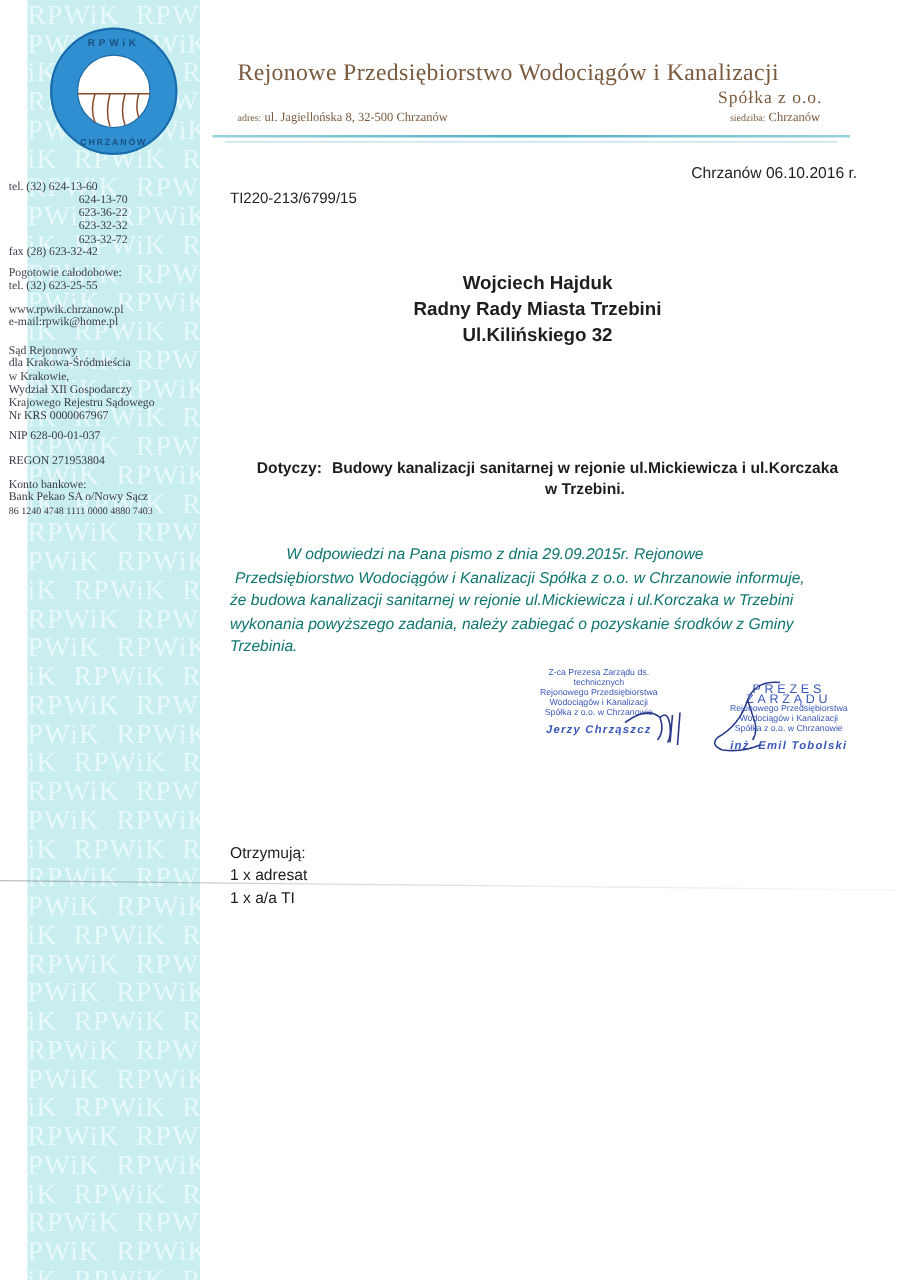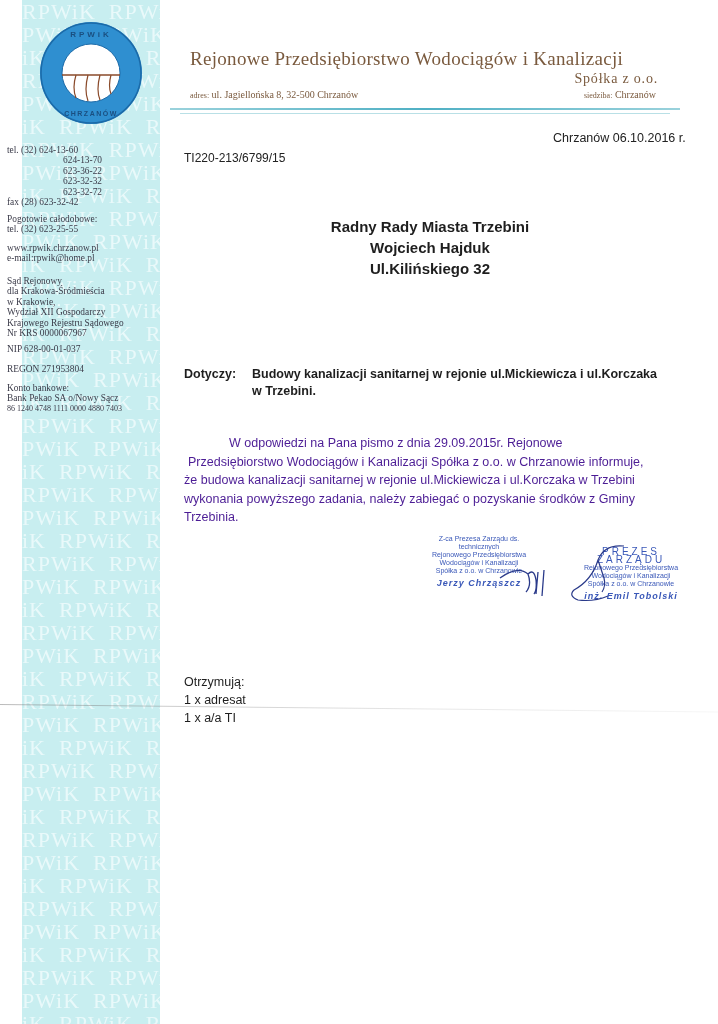--- a/index.html
+++ b/index.html
@@ -61,28 +61,28 @@
       position: absolute; left: 184px; top: 151px; font-size: 12px; color: #222;
     }
 
     .recipient {
       position: absolute; left: 320px; top: 216px; width: 220px; text-align: center;
       font-weight: bold; font-size: 15px; line-height: 21px; color: #1e1e1e;
     }
 
     .subject {
       position: absolute; left: 184px; top: 366px; width: 500px;
-      font-weight: bold; font-size: 12.5px; line-height: 17px; color: #1e1e1e;
+      font-weight: bold; font-size: 12.5px; line-height: 17px; color: #1e1e1e; text-align: center;
     }
     .subject .lbl { display: inline-block; width: 68px; }
     .subject .line2 { padding-left: 68px; }
 
     .body-text {
       position: absolute; left: 184px; top: 434px; width: 510px;
-      font-size: 12.5px; line-height: 18.5px; color: #4c1d95;
+      font-size: 12.5px; line-height: 18.5px; color: #0f766e; font-style: italic;
     }
     .body-text .l1 { padding-left: 45px; }
     .body-text .l2 { padding-left: 4px; }
 
     .stamp {
       position: absolute; font-family: "Liberation Sans", sans-serif; color: #3a58b8;
       text-align: center; font-size: 7px; line-height: 8px;
     }
     .stamp .name { font-style: italic; font-weight: bold; font-size: 9px; margin-top: 4px; letter-spacing: 1px; }
     .stamp .big { font-size: 10px; letter-spacing: 3px; }
@@ -165,22 +165,22 @@
   <span class="lbl">siedziba:</span>
   <span>Chrzanów</span>
 </div>
 <div class="header-rule"></div>
 <div class="header-rule2"></div>
 
 <div class="date">Chrzanów 06.10.2016 r.</div>
 <div class="ref">TI220-213/6799/15</div>
 
 <div class="recipient">
+  <div>Wojciech Hajduk</div>
   <div>Radny Rady Miasta Trzebini</div>
-  <div>Wojciech Hajduk</div>
   <div>Ul.Kilińskiego 32</div>
 </div>
 
 <div class="subject">
   <div><span class="lbl">Dotyczy:</span><span>Budowy kanalizacji sanitarnej w rejonie ul.Mickiewicza i ul.Korczaka</span></div>
   <div class="line2">w Trzebini.</div>
 </div>
 
 <div class="body-text">
   <div class="l1">W odpowiedzi na Pana pismo z dnia 29.09.2015r. Rejonowe</div>

